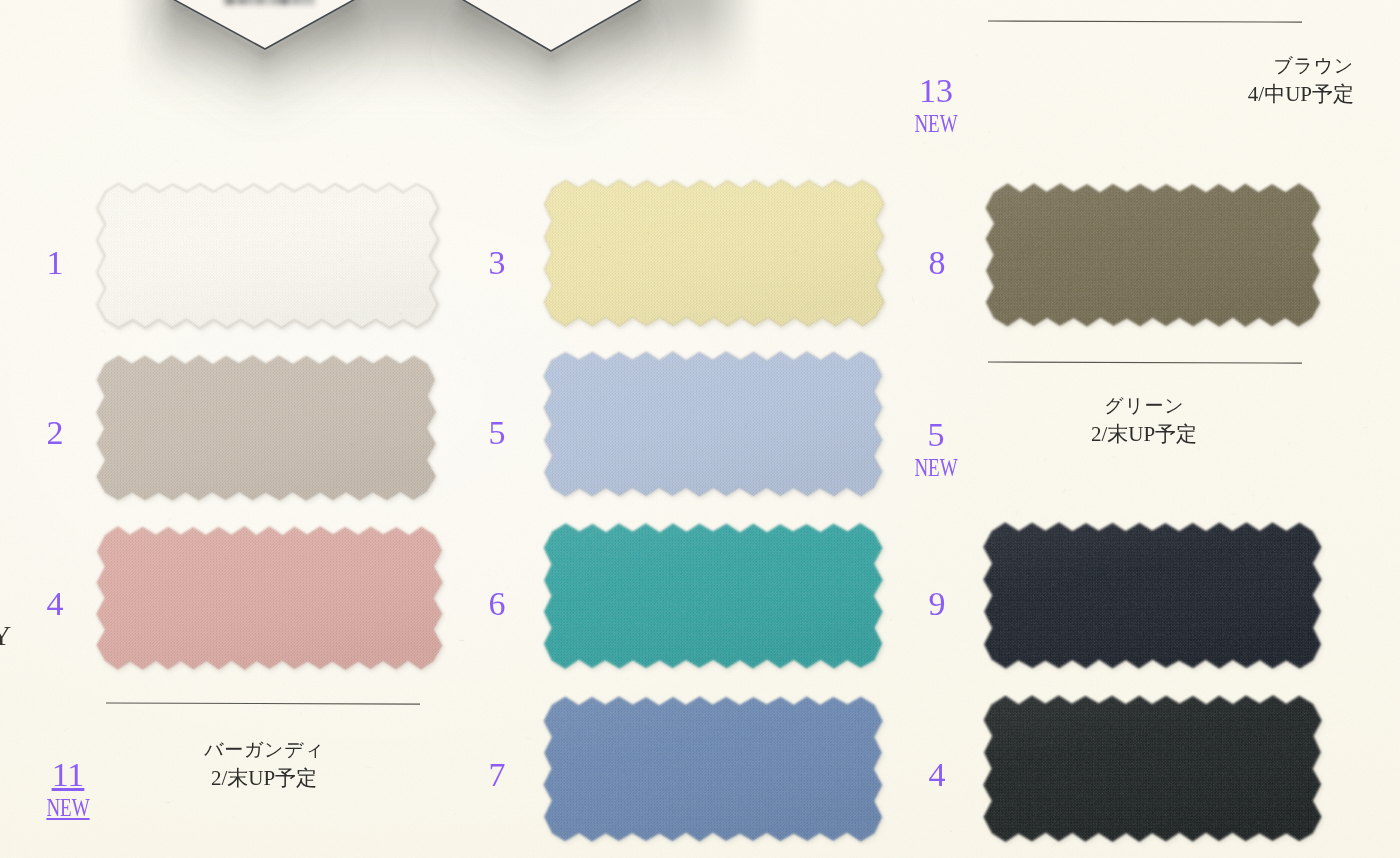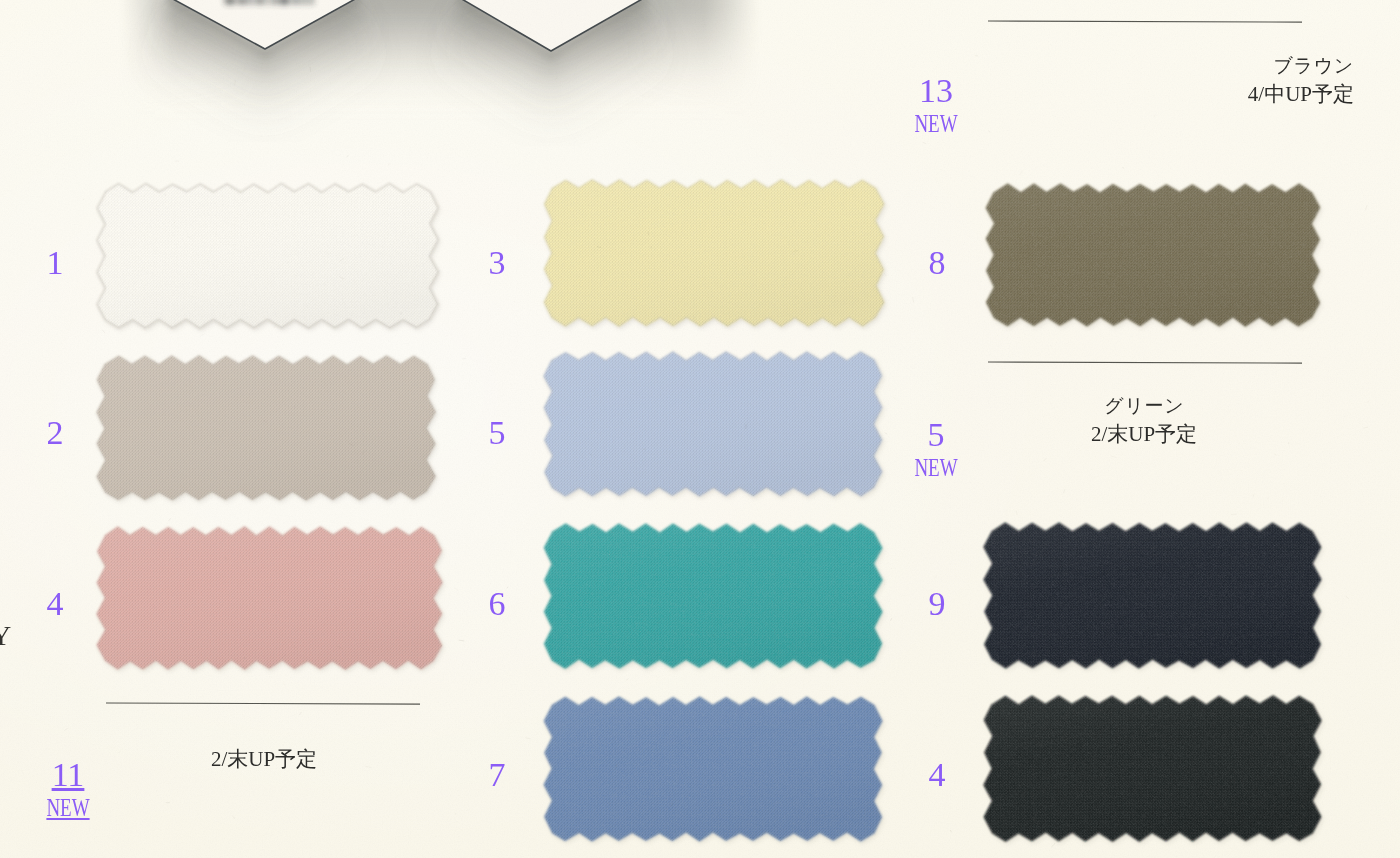--- a/index.html
+++ b/index.html
@@ -452,20 +452,21 @@
     </div>
 <div class="grplabel" style="left:1144px;top:396px;width:420px;margin-left:-210px;">
       <span class="nm">グリーン</span>
       <span class="sc">2/末UP予定</span>
     </div>
 <div class="num" style="left:936px;top:418px;width:80px;margin-left:-40px;">
       <span class="d">5</span>
       <span class="tag">NEW</span>
     </div>
 <div class="grplabel" style="left:264px;top:740px;width:420px;margin-left:-210px;">
+      <span class="nm">バーガンディ</span>
       <span class="sc">2/末UP予定</span>
     </div>
 <div class="num" style="left:68px;top:758px;width:80px;margin-left:-40px;text-decoration:underline;">
       <span class="d">11</span>
       <span class="tag">NEW</span>
     </div>
 <div class="edgelabel" style="left:-9px;top:622px;"><span>Y</span></div>
 </div>
 
 </body></html>

